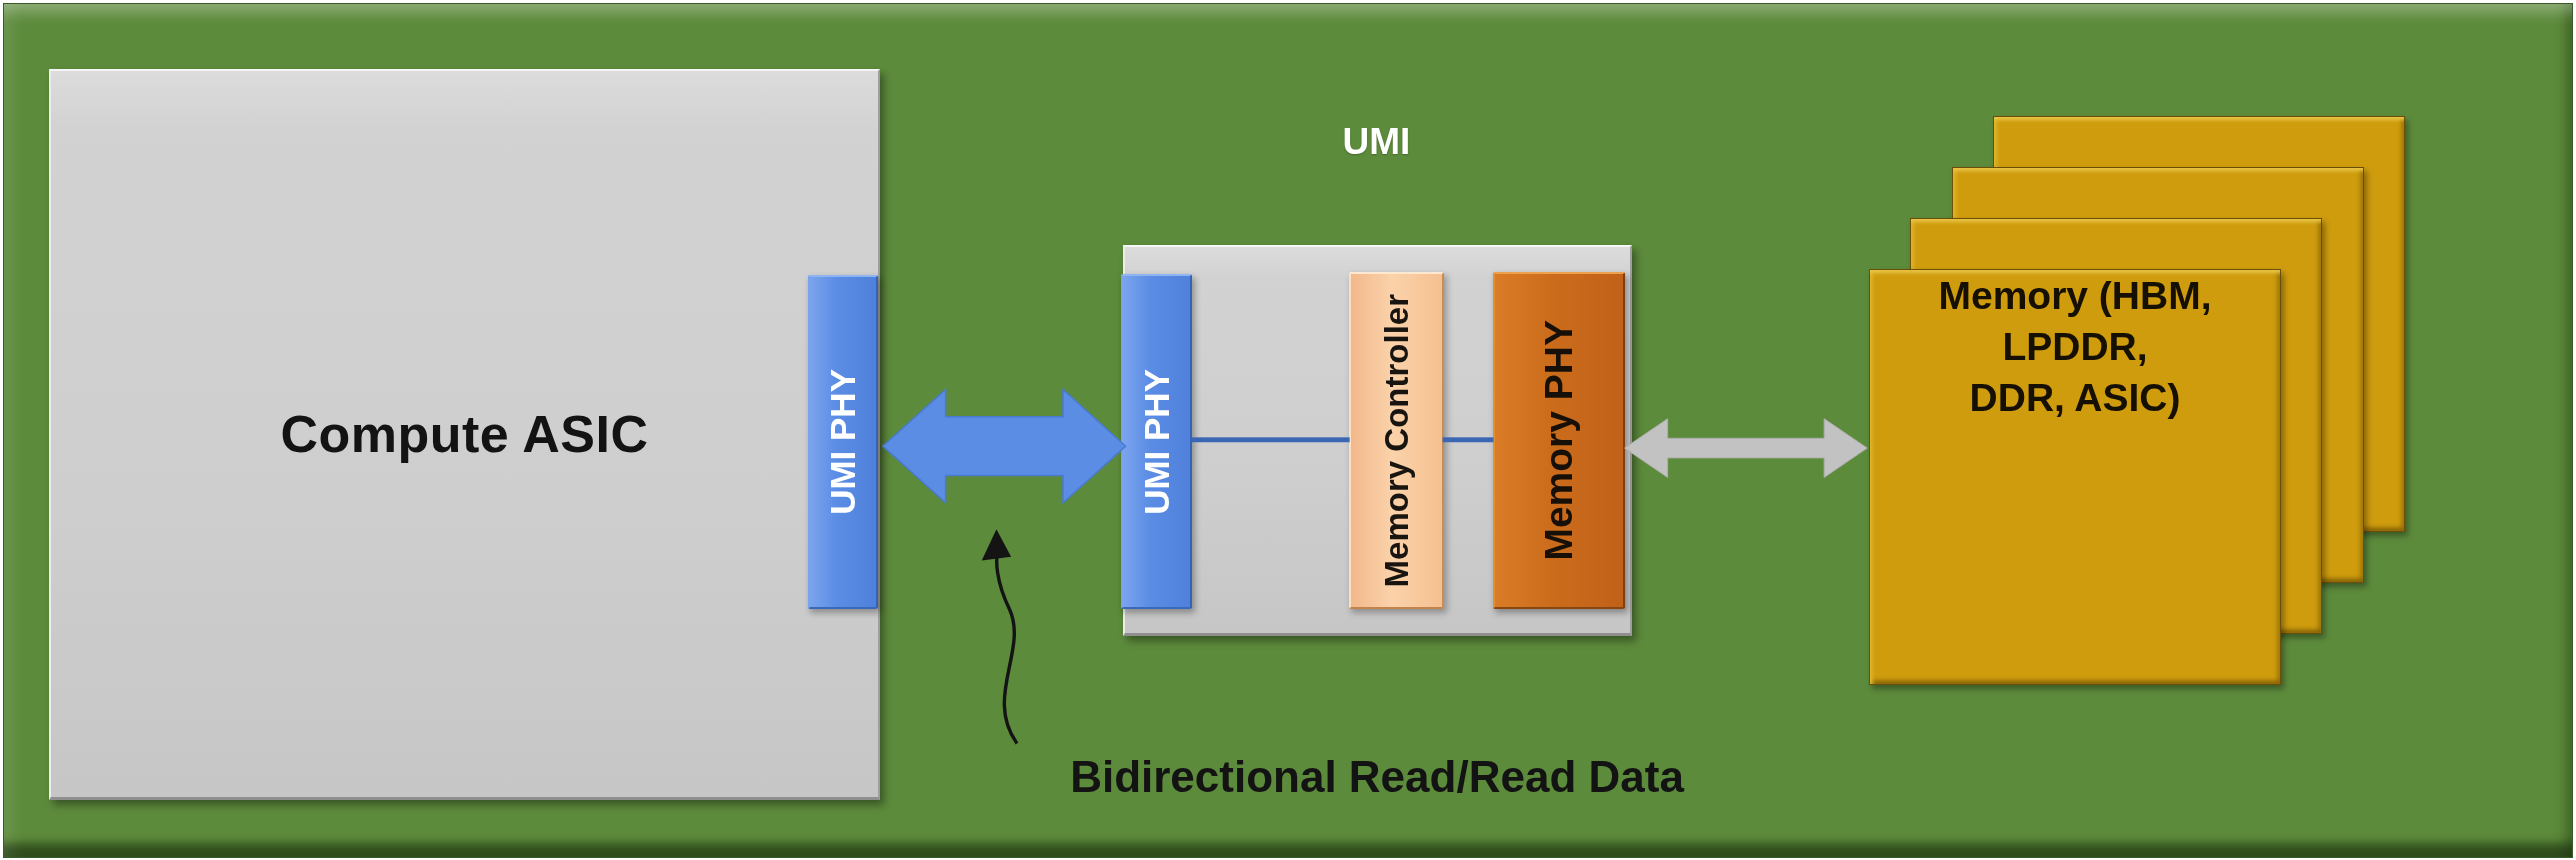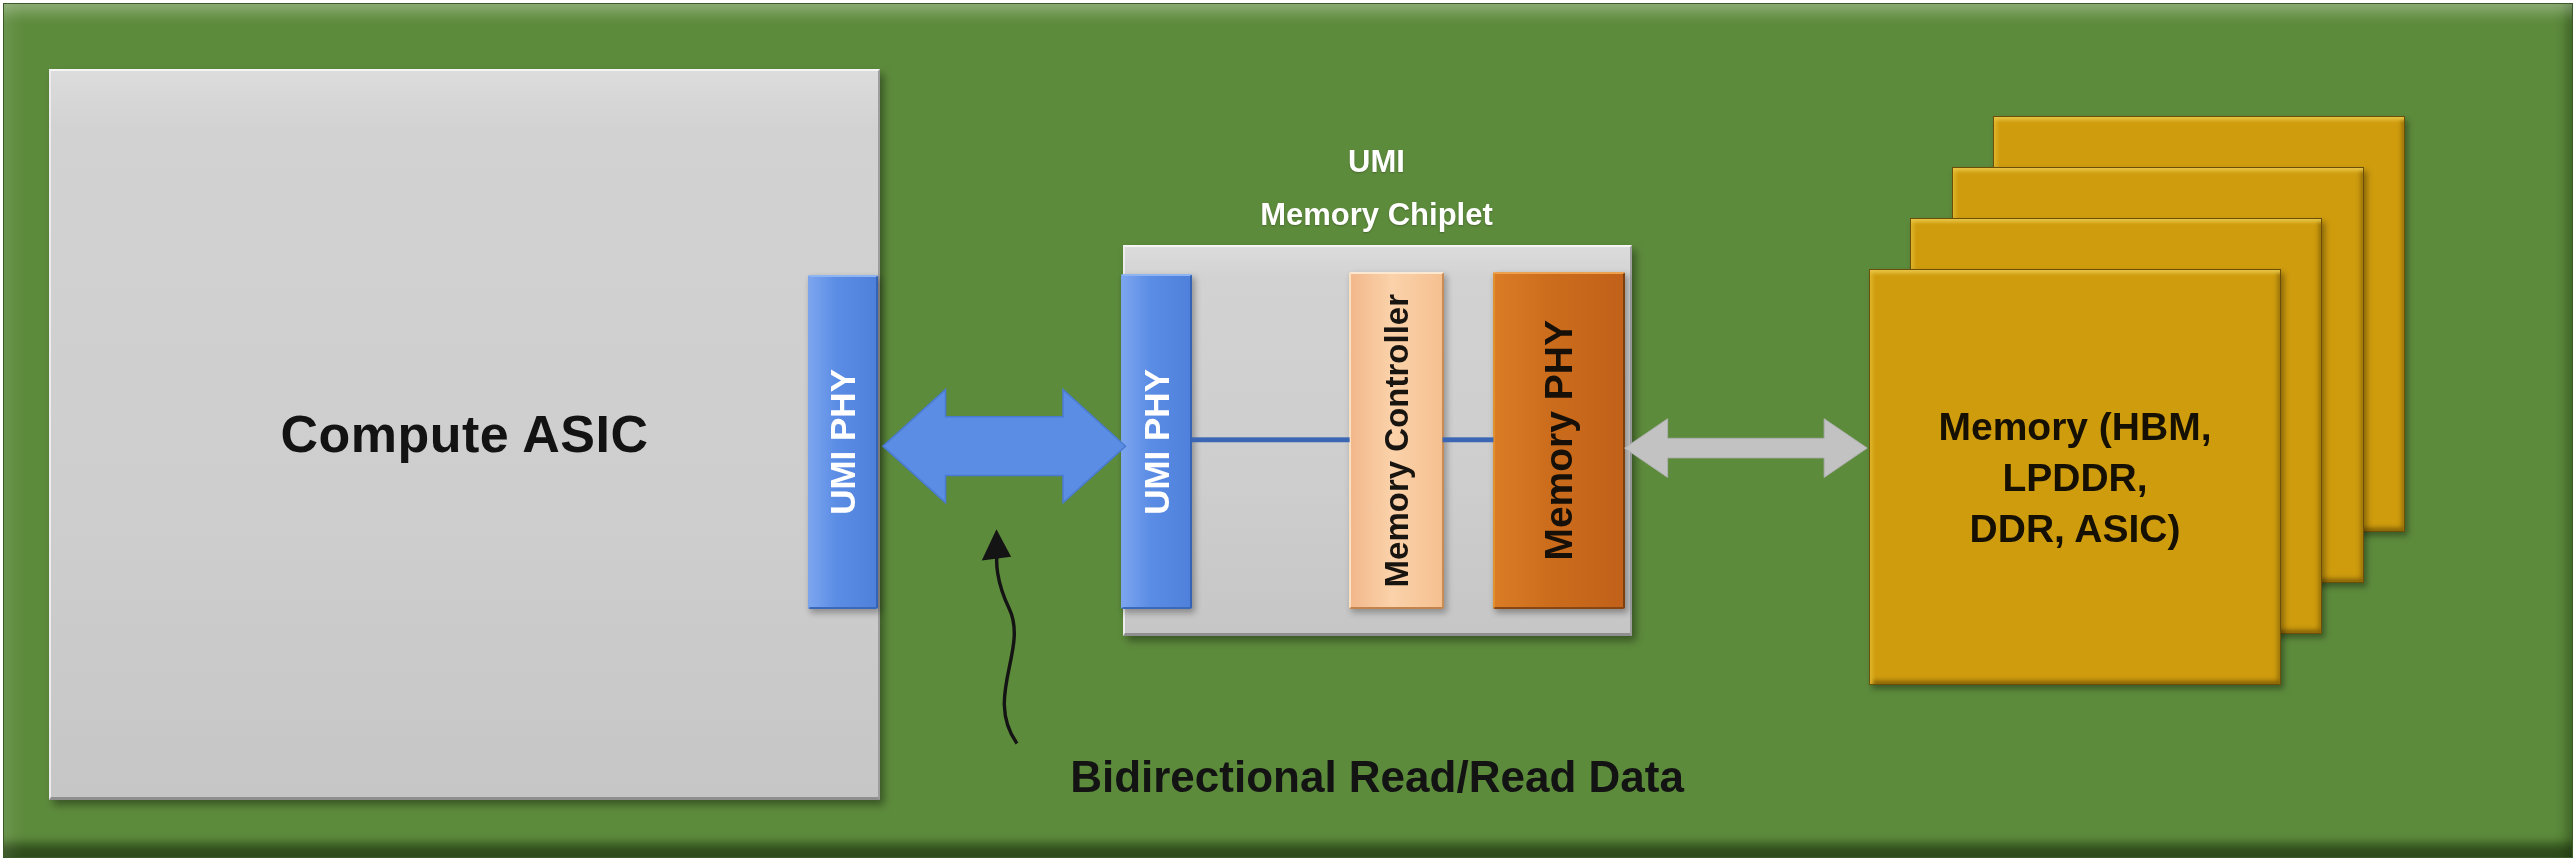--- a/index.html
+++ b/index.html
@@ -101,24 +101,23 @@
   }
   #memory-phy-bar .vtext { color: #161009; font-size: 39px; }
 
   
   #chiplet-title {
     position: absolute;
     left: 1083px; top: 115px; width: 587px;
     text-align: center;
     color: #ffffff;
     font-weight: 700;
-    font-size: 31px;
+    font-size: 37px;
     line-height: 53px;
     text-shadow: 0 1px 2px rgba(0,0,0,0.25);
-    margin-top: 20px;
   }
 
   
   .die {
     position: absolute;
     width: 412px; height: 416px;
     background: #cf9c0e;
     border: 1px solid #6b4e08;
     box-sizing: border-box;
     box-shadow:
@@ -126,21 +125,21 @@
       inset 4.9px 0 3.9px -2px #dfb52a,
       inset 0 -5.9px 4.9px -2.9px #7e5c06,
       inset -4.9px 0 4.9px -2.9px #8f6a07,
       2.9px 3.9px 5.9px rgba(0,0,0,0.35);
   }
   #die-3 { left: 1993px; top: 116px; z-index: 1; }
   #die-2 { left: 1952px; top: 167px; z-index: 2; }
   #die-1 { left: 1910px; top: 218px; z-index: 3; }
   #die-0 {
     left: 1869px; top: 269px; z-index: 4;
-    display: flex; align-items: center; justify-content: center;
+    display: flex; justify-content: center;
   }
   #memory-stack-label {
     text-align: center;
     font-weight: 700;
     font-size: 39px;
     line-height: 51px;
     color: #161002;
   }
 
   
@@ -172,21 +171,20 @@
 
   <div id="compute-asic" class="chipbox">
     <span class="biglabel">Compute ASIC</span>
   </div>
   <div id="umi-phy-compute" class="vbar bar-blue z5" style="position:absolute;">
     <span class="vtext">UMI PHY</span>
   </div>
 
   <div id="chiplet-title">
     <div>UMI</div>
-    <div>Memory Chiplet</div>
   </div>
   <div id="chiplet-box" class="chipbox"></div>
   <div id="umi-phy-chiplet" class="vbar bar-blue z5" style="position:absolute;">
     <span class="vtext">UMI PHY</span>
   </div>
   <div id="memory-controller-bar" class="vbar z5">
     <span class="vtext">Memory Controller</span>
   </div>
   <div id="memory-phy-bar" class="vbar z5">
     <span class="vtext">Memory PHY</span>

